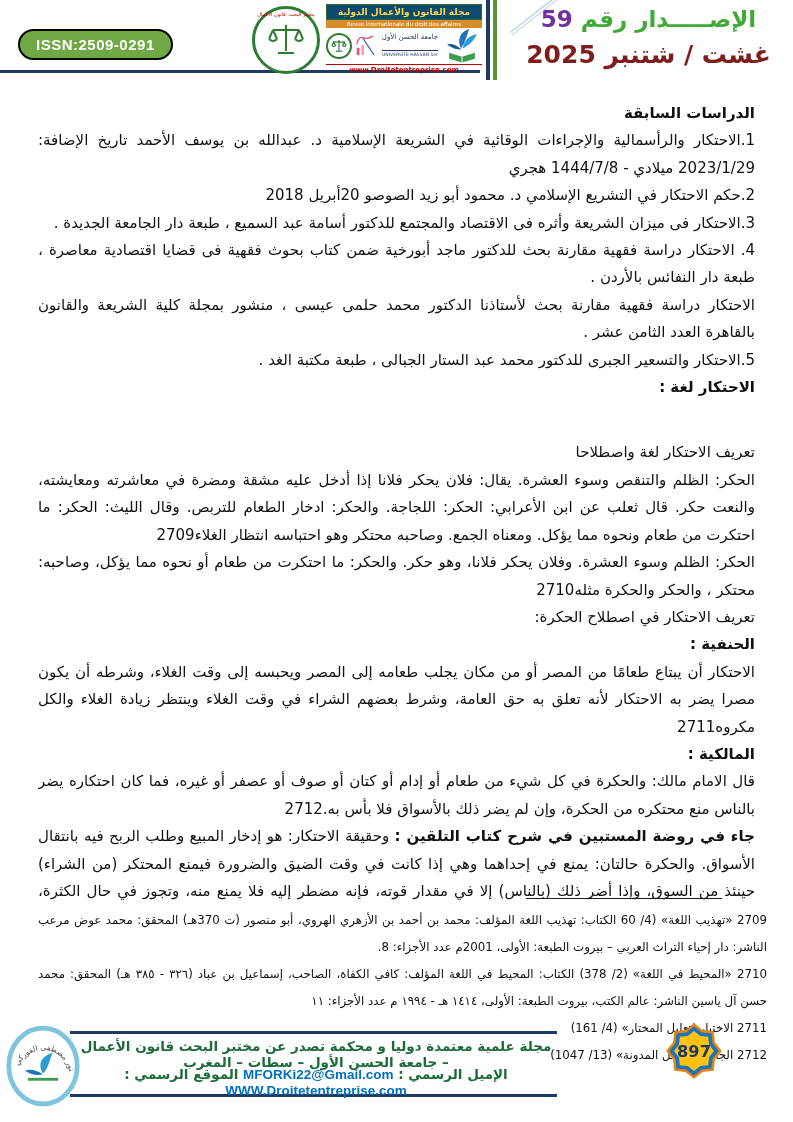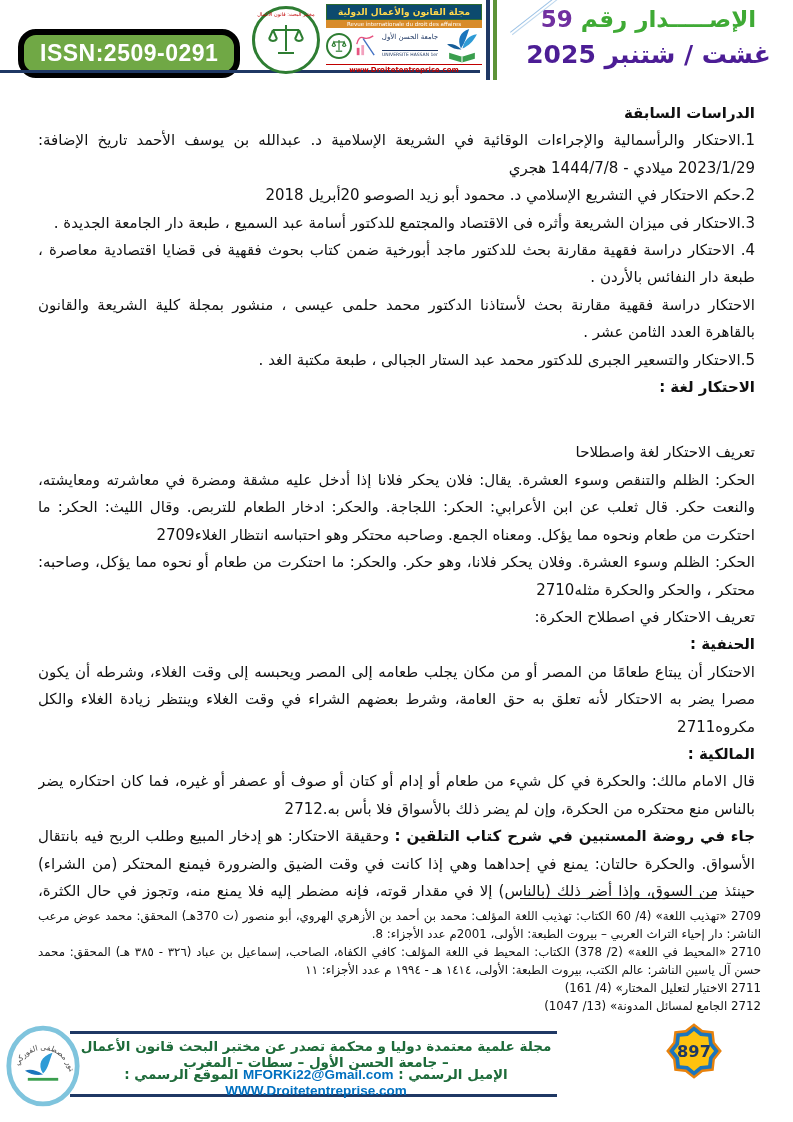--- a/index.html
+++ b/index.html
@@ -2,22 +2,22 @@
 <html lang="ar"><head>
 <meta charset="utf-8">
 <style>
   html,body{margin:0;padding:0;background:#888;}
   .page{position:relative;width:793px;height:1122px;margin:0 auto;background:#ffffff;
         font-family:"DejaVu Sans",sans-serif;overflow:hidden;}
 
   
   .header{position:absolute;top:0;left:0;right:0;height:96px;}
   .issn-pill{position:absolute;left:18px;top:29px;background:#70a845;color:#fff;
-             font-family:"Liberation Sans",sans-serif;font-weight:bold;font-size:23px;
-             padding:5px 16px;border-radius:18px;border:6px solid #000000;letter-spacing:.5px;}
+             font-family:"Liberation Sans",sans-serif;font-weight:bold;font-size:15px;
+             padding:5px 16px;border-radius:18px;border:2px solid #000000;letter-spacing:.5px;}
   .header-rule{position:absolute;left:0;top:70px;width:480px;height:3px;background:#1f3864;}
   .vbar{position:absolute;top:0;height:80px;width:4px;}
   .vbar.navy{left:486px;background:#1f3864;}
   .vbar.green{left:493px;background:#5d9338;}
 
   .lab-seal{position:absolute;left:252px;top:6px;width:68px;height:68px;border-radius:50%;
             border:3px solid #2e7d32;background:#fff;box-sizing:border-box;
             display:flex;align-items:center;justify-content:center;}
   .lab-seal .ring-text{position:absolute;top:2px;width:100%;text-align:center;font-size:5px;color:#c00000;}
   .lab-seal svg{width:40px;height:40px;}
@@ -34,36 +34,36 @@
   .univ{flex:1;text-align:center;}
   .univ-ar{font-size:7px;color:#1f3864;}
   .univ-fr{font-size:4.5px;color:#1f3864;border-top:1px solid #1f3864;display:inline-block;padding-top:1px;}
   .bird-logo{width:40px;height:36px;flex:0 0 auto;}
   .logo-web{color:#c00000;font-size:7px;font-weight:bold;text-align:center;border-top:1px solid #c00000;padding-top:1px;}
 
   .issue-block{position:absolute;right:12px;top:6px;width:265px;text-align:center;}
   .issue-line1{font-size:23px;font-weight:bold;direction:rtl;}
   .issue-label{color:#3faa35;}
   .issue-num{color:#7030a0;}
-  .issue-line2{font-size:25px;font-weight:bold;color:#4c1d95;margin-top:8px;direction:rtl;}
+  .issue-line2{font-size:25px;font-weight:bold;color:#7f1d1d;margin-top:8px;direction:rtl;}
   .diag{position:absolute;left:-6px;top:26px;width:110px;height:1px;background:#9dc3e6;
         transform:rotate(-38deg);transform-origin:left top;}
   .diag:after{content:"";position:absolute;top:3px;left:0;width:110px;height:1px;background:#bdd7ee;}
 
   
   .content{position:absolute;top:100px;right:38px;left:38px;height:800px;overflow:hidden;
            direction:rtl;text-align:justify;font-size:15px;line-height:27.4px;color:#111;}
   .para{margin:0;}
   .para.bold{font-weight:bold;}
   .para.gap{margin-top:38px;}
   .b{font-weight:bold;}
 
   
-  .footnotes{position:absolute;top:898px;right:32px;left:38px;direction:rtl;
-             font-size:11.8px;line-height:18px;color:#111;text-align:justify;}
+  .footnotes{position:absolute;top:898px;right:26px;left:38px;direction:rtl;
+             font-size:11.8px;line-height:27px;color:#111;text-align:justify;}
   .fn-sep{width:196px;margin:0 45px 8px auto;border:0;border-top:1.6px solid #1a1a1a;}
   .fn{margin:0;}
 
   
   .footer{position:absolute;left:0;right:0;bottom:4px;height:96px;padding-left:28px;}
   .f-line{position:absolute;left:70px;width:487px;height:3px;background:#1f3864;}
   .f-line.top{top:9px;}
   .f-line.bottom{top:72px;}
   .f-text{position:absolute;left:80px;width:472px;text-align:center;direction:rtl;}
   .f-text.l1{top:16px;color:#1e6b3a;font-weight:bold;font-size:13.5px;}

